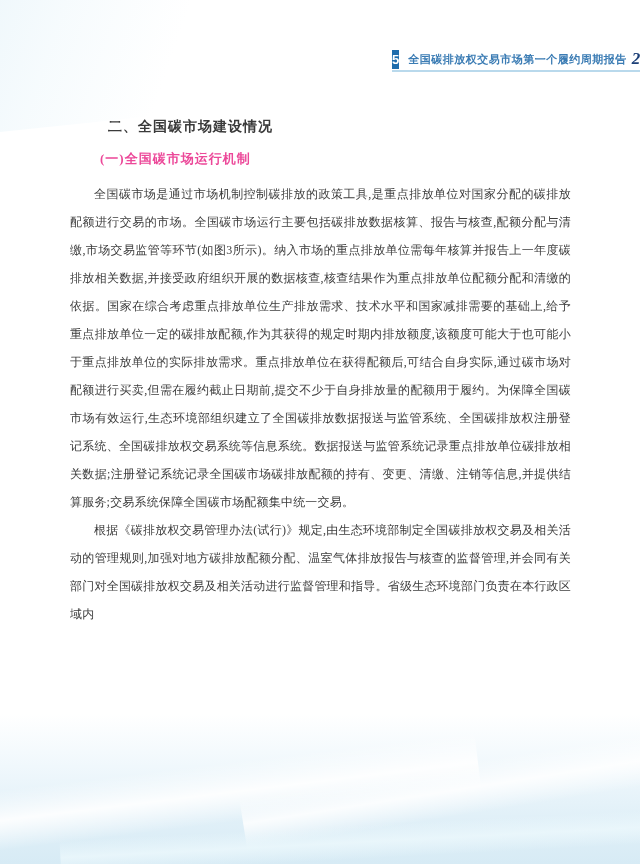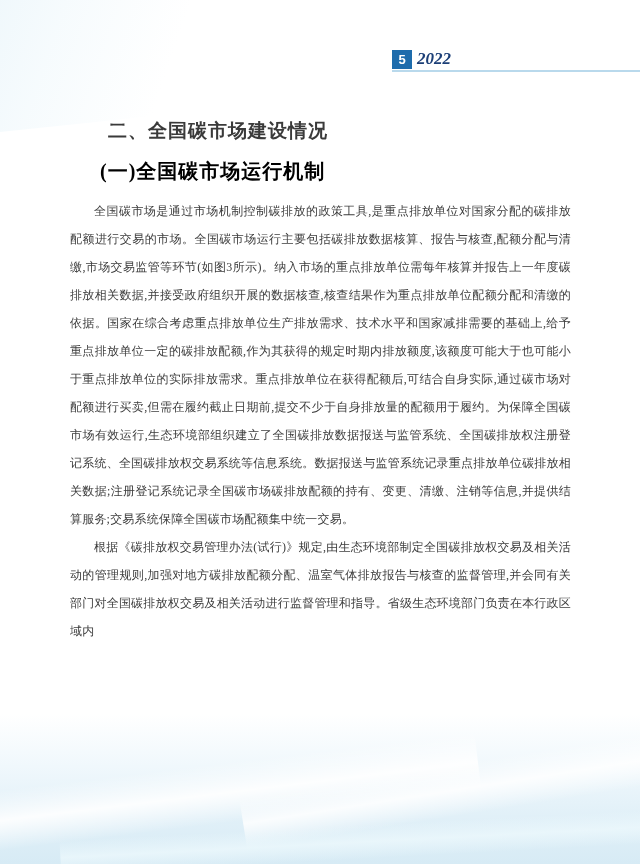--- a/index.html
+++ b/index.html
@@ -68,47 +68,48 @@
   }
 
   
   .content{
     position:absolute;left:70px;top:118px;width:501px;
     color:#3c3c3c;
   }
   .section-heading{
     margin:0 0 14px 38px;
     font-family:"Liberation Sans","DejaVu Sans",sans-serif;
-    font-size:19px;font-weight:bold;color:#3a3a3a;
+    font-size:14px;font-weight:bold;color:#3a3a3a;
     letter-spacing:1px;
   }
   .subsection-heading{
     margin:0 0 12px 30px;
     font-family:"Liberation Serif","DejaVu Serif",serif;
-    font-size:20px;font-weight:bold;color:#000000;
+    font-size:13px;font-weight:bold;color:#ec4899;
     letter-spacing:1px;
   }
   .body-paragraph{
     margin:0;
     font-size:12px;line-height:28px;
     text-align:justify;text-justify:inter-ideograph;
     text-indent:2em;
     color:#3c3c3c;
     letter-spacing:0.2px;
   }
 </style>
 </head>
 <body>
 
 <div class="page">
 
   <div class="decor-top"></div>
 
   <div class="header">
     <span class="pagenum">5</span>
+    <span class="htitle">全国碳排放权交易市场第一个履约周期报告</span>
     <span class="hyear">2022</span>
   </div>
   <div class="header-rule"></div>
 
   <div class="content">
     <h2 class="section-heading">二、全国碳市场建设情况</h2>
     <h3 class="subsection-heading">(一)全国碳市场运行机制</h3>
     <p class="body-paragraph">全国碳市场是通过市场机制控制碳排放的政策工具,是重点排放单位对国家分配的碳排放配额进行交易的市场。全国碳市场运行主要包括碳排放数据核算、报告与核查,配额分配与清缴,市场交易监管等环节(如图3所示)。纳入市场的重点排放单位需每年核算并报告上一年度碳排放相关数据,并接受政府组织开展的数据核查,核查结果作为重点排放单位配额分配和清缴的依据。国家在综合考虑重点排放单位生产排放需求、技术水平和国家减排需要的基础上,给予重点排放单位一定的碳排放配额,作为其获得的规定时期内排放额度,该额度可能大于也可能小于重点排放单位的实际排放需求。重点排放单位在获得配额后,可结合自身实际,通过碳市场对配额进行买卖,但需在履约截止日期前,提交不少于自身排放量的配额用于履约。为保障全国碳市场有效运行,生态环境部组织建立了全国碳排放数据报送与监管系统、全国碳排放权注册登记系统、全国碳排放权交易系统等信息系统。数据报送与监管系统记录重点排放单位碳排放相关数据;注册登记系统记录全国碳市场碳排放配额的持有、变更、清缴、注销等信息,并提供结算服务;交易系统保障全国碳市场配额集中统一交易。</p>
     <p class="body-paragraph">根据《碳排放权交易管理办法(试行)》规定,由生态环境部制定全国碳排放权交易及相关活动的管理规则,加强对地方碳排放配额分配、温室气体排放报告与核查的监督管理,并会同有关部门对全国碳排放权交易及相关活动进行监督管理和指导。省级生态环境部门负责在本行政区域内</p>
   </div>

